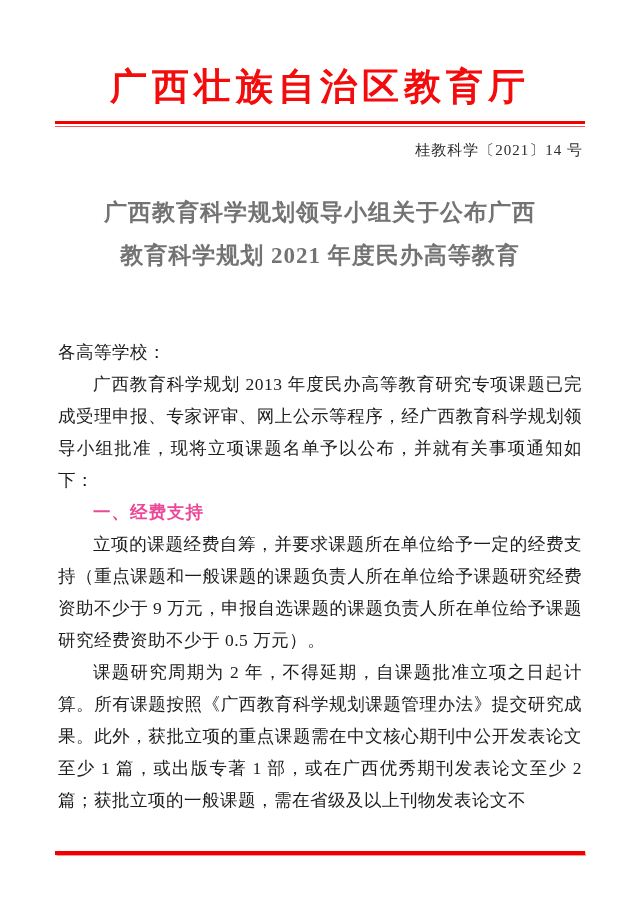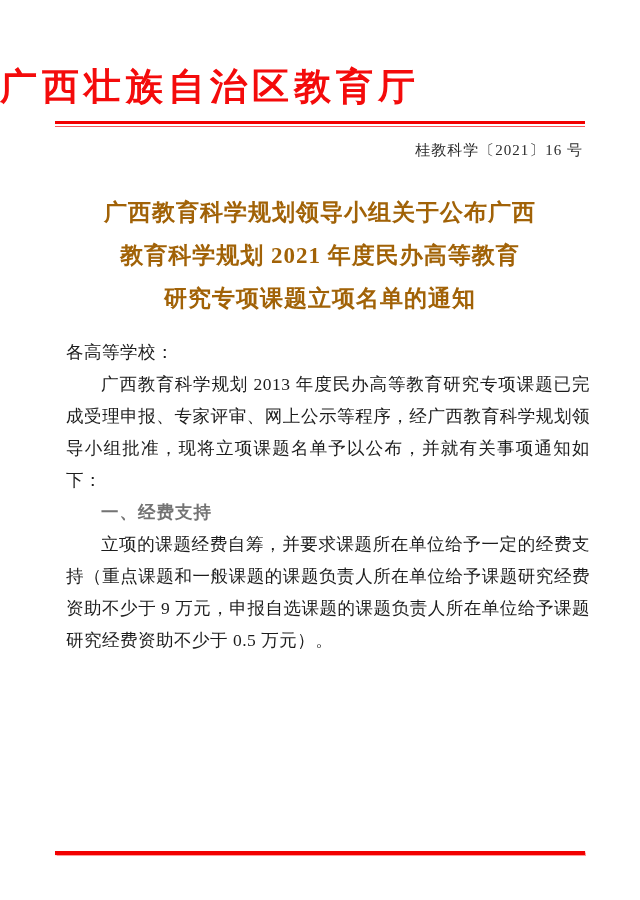--- a/index.html
+++ b/index.html
@@ -13,21 +13,21 @@
     height: 900px;
     background: #ffffff;
     overflow: hidden;
     font-family: "Liberation Serif", serif;
   }
   .agency {
     position: absolute;
     top: 62px;
     left: 0;
     right: 0;
-    text-align: left;
+    text-align: center;
     font-size: 37px;
     font-weight: bold;
     letter-spacing: 5px;
     color: #f40b0b;
     font-family: "Liberation Serif", serif;
     white-space: nowrap;
   }
   .rule-top {
     position: absolute;
     top: 121px;
@@ -58,47 +58,46 @@
   }
   .doc-title {
     position: absolute;
     top: 191px;
     left: 30px;
     right: 30px;
     text-align: center;
     font-size: 23px;
     line-height: 43px;
     font-weight: bold;
-    color: #a16207;
+    color: #737373;
     letter-spacing: 1px;
     font-family: "Liberation Serif", serif;
   }
   .doc-body {
     position: absolute;
     top: 336px;
     left: 58px;
     width: 524px;
     font-size: 17.5px;
     line-height: 32px;
     letter-spacing: 0.5px;
     text-align: justify;
     color: #1c1c1c;
     font-family: "Liberation Serif", serif;
-    margin-left: 8px;
   }
   .doc-body p {
     margin: 0;
     text-indent: 2em;
   }
   .doc-body p.salutation {
     text-indent: 0;
   }
   .doc-body p.sec-heading {
     font-weight: bold;
-    color: #737373;
+    color: #ec4899;
     font-family: "Liberation Sans", sans-serif;
     letter-spacing: 1px;
   }
   .rule-bottom {
     position: absolute;
     top: 851px;
     left: 55px;
     width: 530px;
     height: 4px;
     background: #f20000;
@@ -111,30 +110,30 @@
 <div class="page">
 
   <div class="agency">广西壮族自治区教育厅</div>
 
   <div class="rule-top">
     <div class="line-a"></div>
     <div class="line-gap"></div>
     <div class="line-b"></div>
   </div>
 
-  <div class="doc-number">桂教科学〔2021〕16 号</div>
+  <div class="doc-number">桂教科学〔2021〕14 号</div>
 
   <div class="doc-title">
     <div>广西教育科学规划领导小组关于公布广西</div>
     <div>教育科学规划 2021 年度民办高等教育</div>
-    <div>研究专项课题立项名单的通知</div>
   </div>
 
   <div class="doc-body">
     <p class="salutation">各高等学校：</p>
     <p>广西教育科学规划 2013 年度民办高等教育研究专项课题已完成受理申报、专家评审、网上公示等程序，经广西教育科学规划领导小组批准，现将立项课题名单予以公布，并就有关事项通知如下：</p>
     <p class="sec-heading">一、经费支持</p>
     <p>立项的课题经费自筹，并要求课题所在单位给予一定的经费支持（重点课题和一般课题的课题负责人所在单位给予课题研究经费资助不少于 9 万元，申报自选课题的课题负责人所在单位给予课题研究经费资助不少于 0.5 万元）。</p>
+    <p>课题研究周期为 2 年，不得延期，自课题批准立项之日起计算。所有课题按照《广西教育科学规划课题管理办法》提交研究成果。此外，获批立项的重点课题需在中文核心期刊中公开发表论文至少 1 篇，或出版专著 1 部，或在广西优秀期刊发表论文至少 2 篇；获批立项的一般课题，需在省级及以上刊物发表论文不</p>
   </div>
 
   <div class="rule-bottom"></div>
 
 </div>
 
 </body></html>

